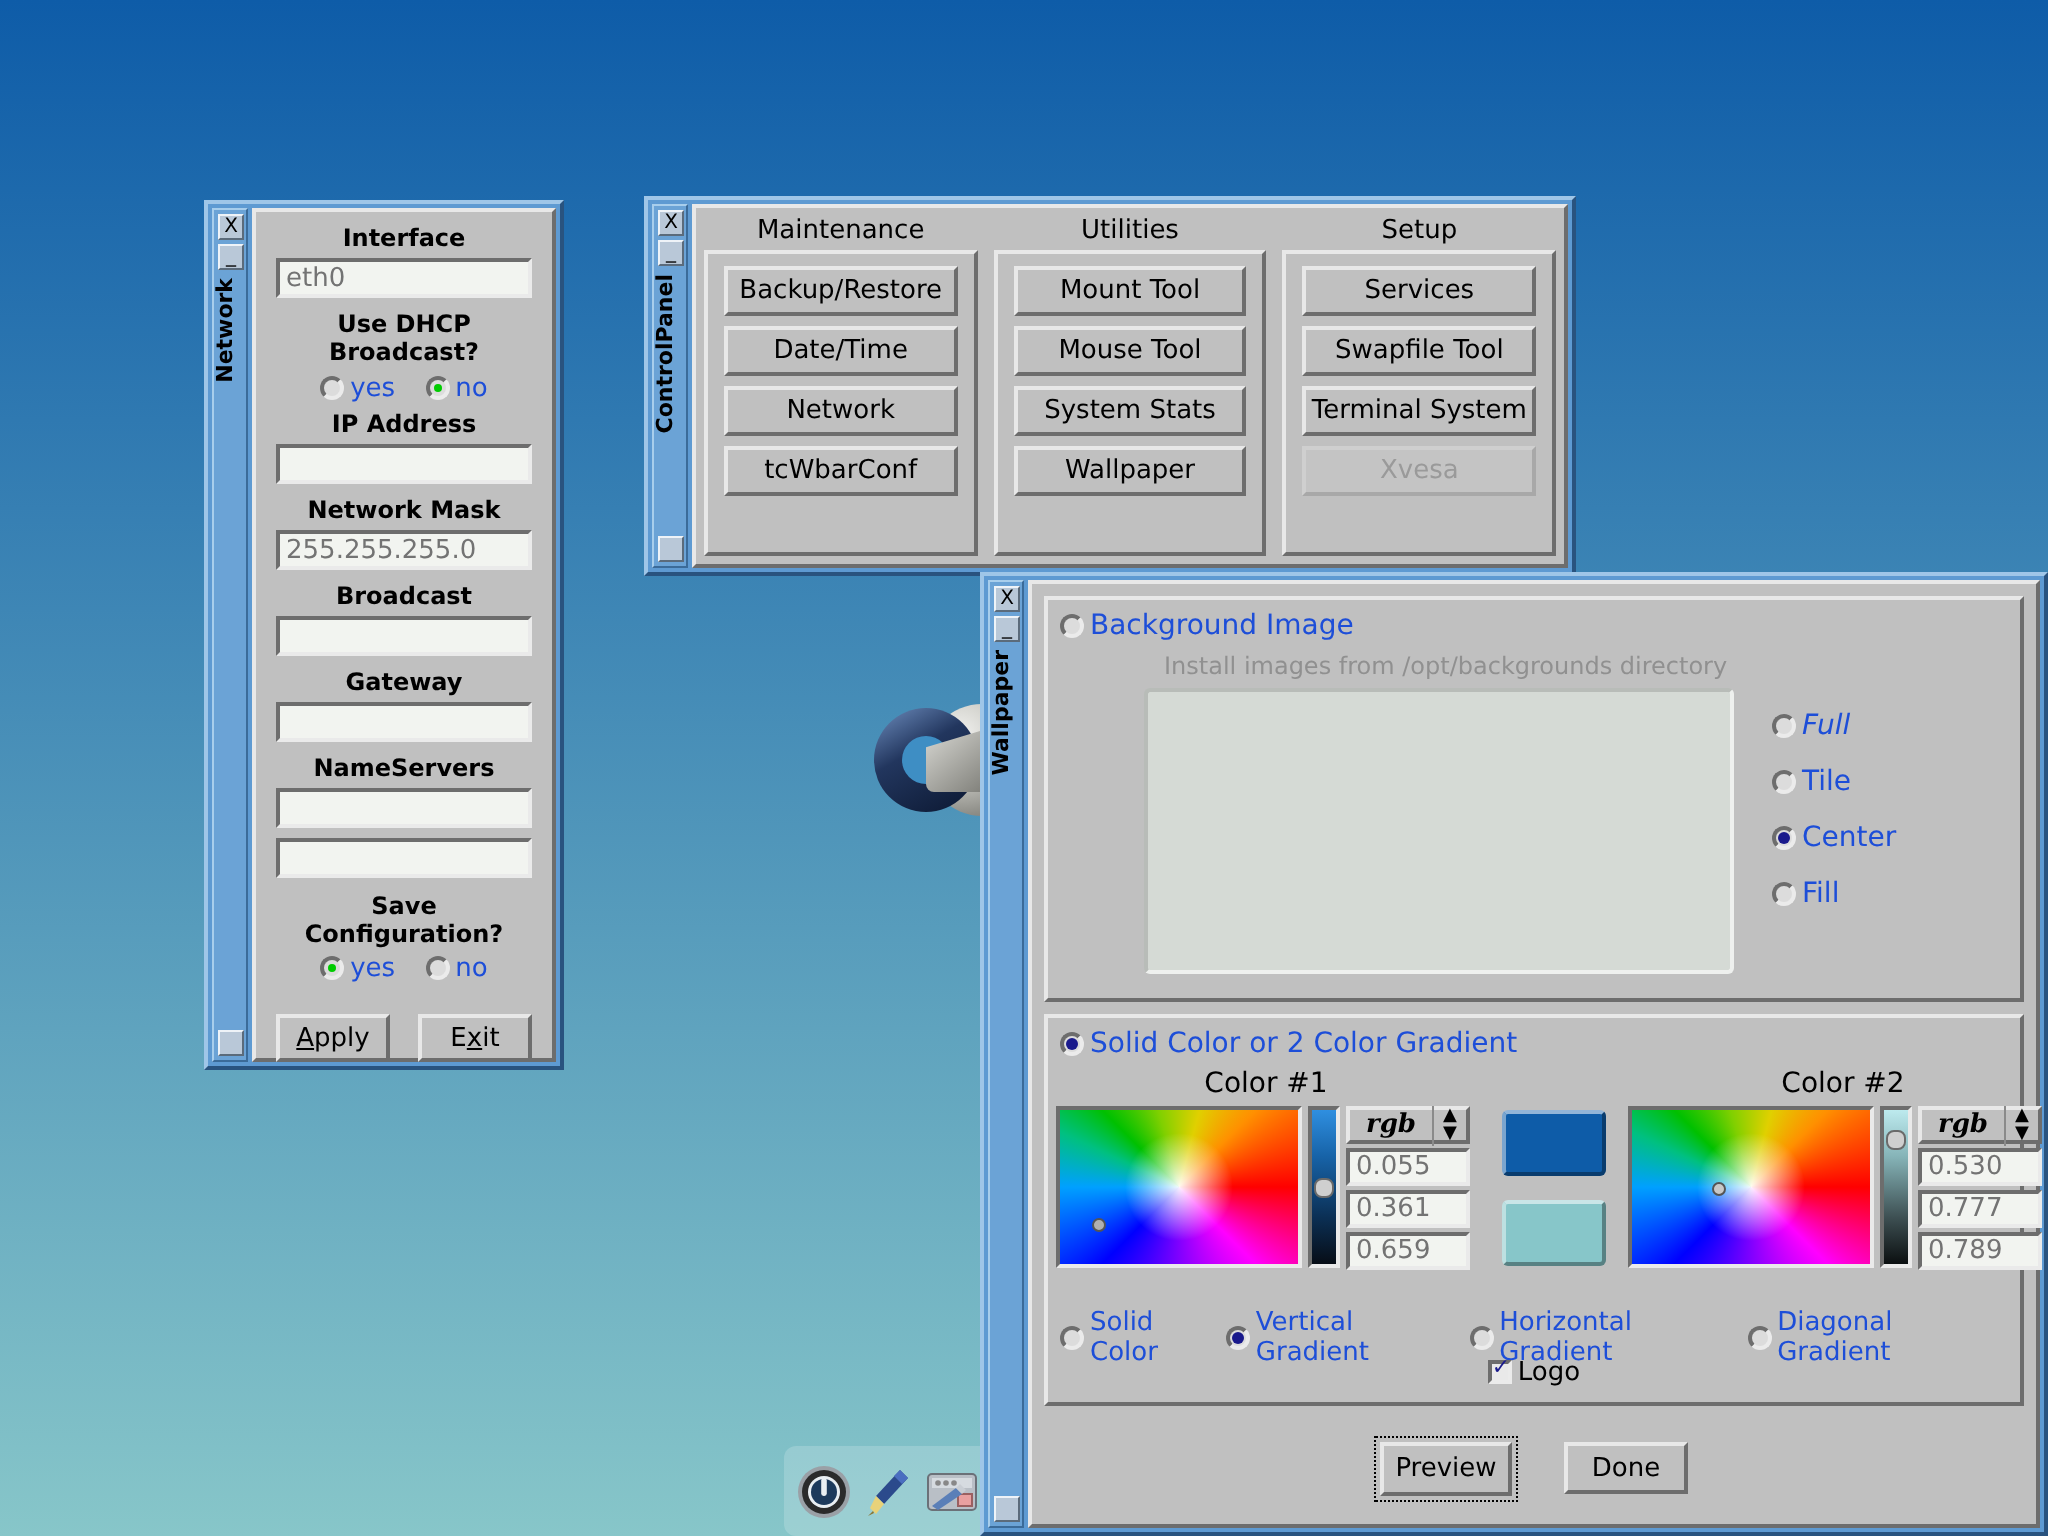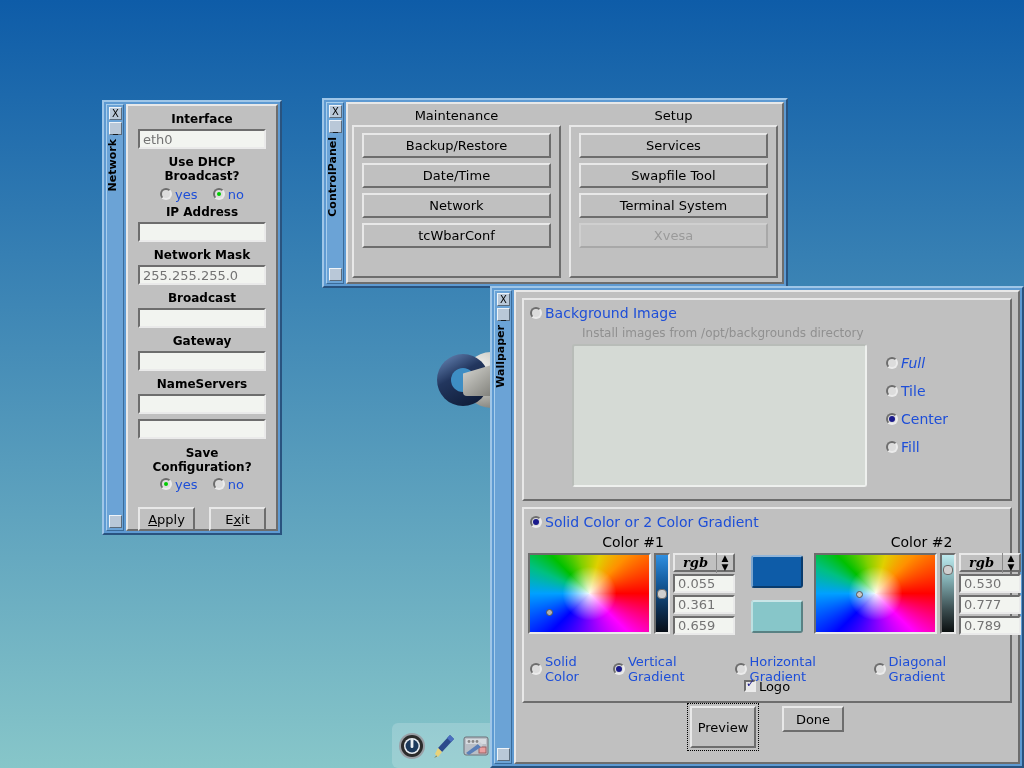--- a/index.html
+++ b/index.html
@@ -219,20 +219,29 @@
       <div style="flex:1;display:flex;flex-direction:column;">
         <div style="text-align:center;font:13px 'DejaVu Sans',sans-serif;height:17px;">Maintenance</div>
         <div class="frame" style="flex:1;padding:6px 8px;display:flex;flex-direction:column;gap:5px;">
           <div class="mbtn" style="height:25px;">Backup/Restore</div>
           <div class="mbtn" style="height:25px;">Date/Time</div>
           <div class="mbtn" style="height:25px;">Network</div>
           <div class="mbtn" style="height:25px;">tcWbarConf</div>
         </div>
       </div>
 
+      <div style="flex:1;display:flex;flex-direction:column;">
+        <div style="text-align:center;font:13px 'DejaVu Sans',sans-serif;height:17px;">Utilities</div>
+        <div class="frame" style="flex:1;padding:6px 8px;display:flex;flex-direction:column;gap:5px;">
+          <div class="mbtn" style="height:25px;">Mount Tool</div>
+          <div class="mbtn" style="height:25px;">Mouse Tool</div>
+          <div class="mbtn" style="height:25px;">System Stats</div>
+          <div class="mbtn" style="height:25px;">Wallpaper</div>
+        </div>
+      </div>
 
       <div style="flex:1;display:flex;flex-direction:column;">
         <div style="text-align:center;font:13px 'DejaVu Sans',sans-serif;height:17px;">Setup</div>
         <div class="frame" style="flex:1;padding:6px 8px;display:flex;flex-direction:column;gap:5px;">
           <div class="mbtn" style="height:25px;">Services</div>
           <div class="mbtn" style="height:25px;">Swapfile Tool</div>
           <div class="mbtn" style="height:25px;">Terminal System</div>
           <div class="mbtn disabled" style="height:25px;">Xvesa</div>
         </div>
       </div>
@@ -392,18 +401,18 @@
 
       <div style="position:absolute;left:0;right:0;top:168px;text-align:center;">
         <label class="chk on">
           <span class="box"></span>
           <span class="t" style="font:13px 'DejaVu Sans',sans-serif;">Logo</span>
         </label>
       </div>
     </div>
 
     <div style="position:absolute;left:0;right:0;bottom:14px;display:flex;justify-content:center;gap:26px;">
-      <div class="mbtn default" style="width:66px;height:42px;">Preview</div>
+      <div class="mbtn default" style="width:66px;height:27px;">Preview</div>
       <div class="mbtn" style="width:62px;height:26px;">Done</div>
     </div>
 
   </div>
 </div>
 
 </body></html>

